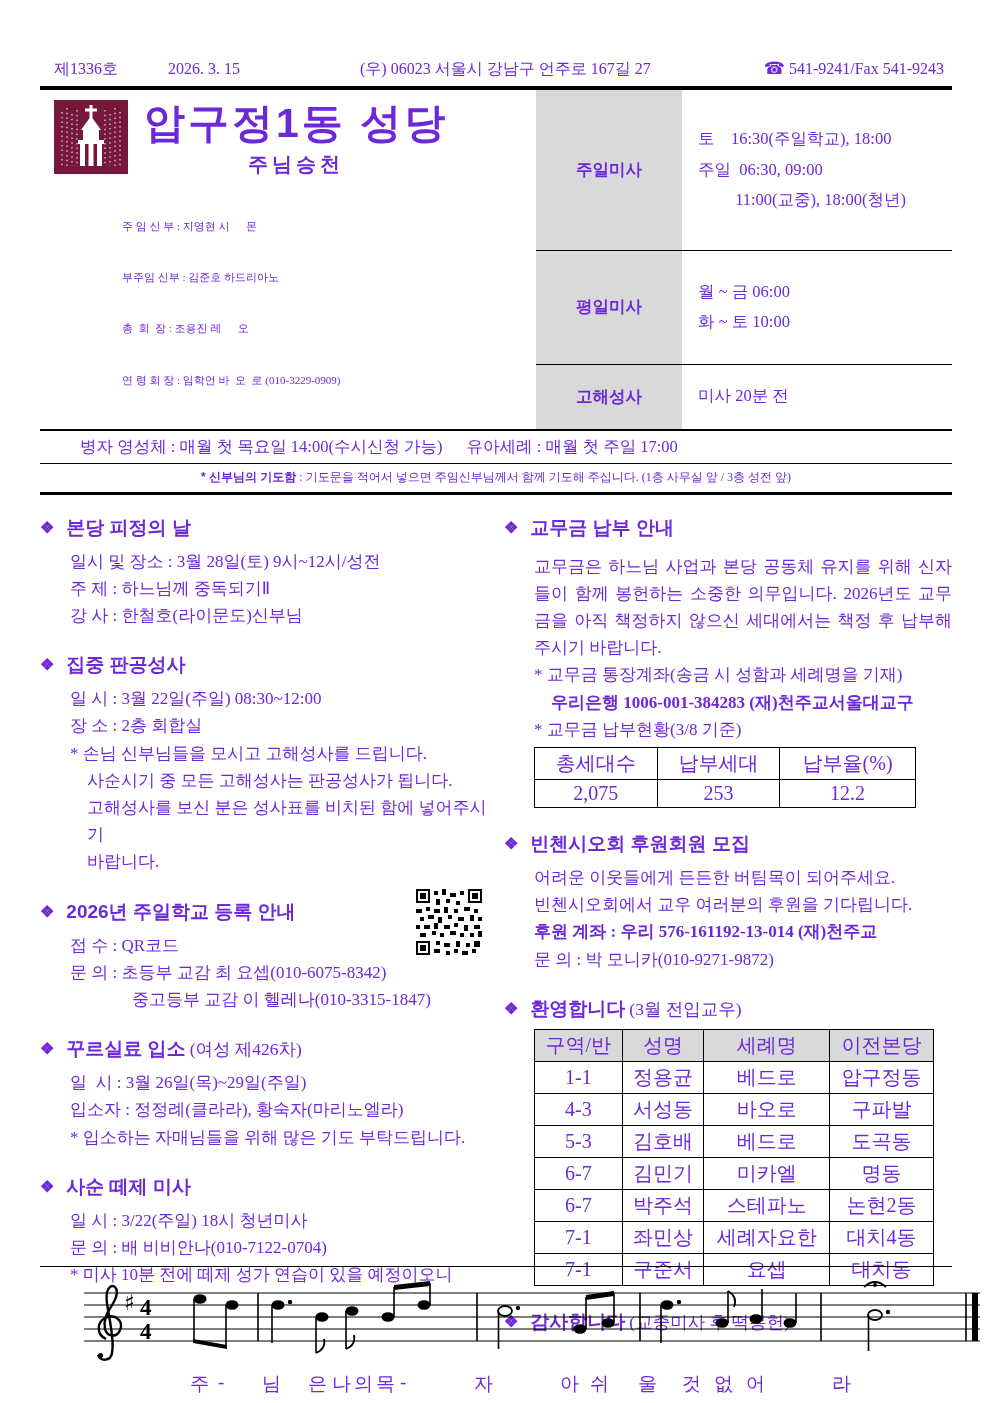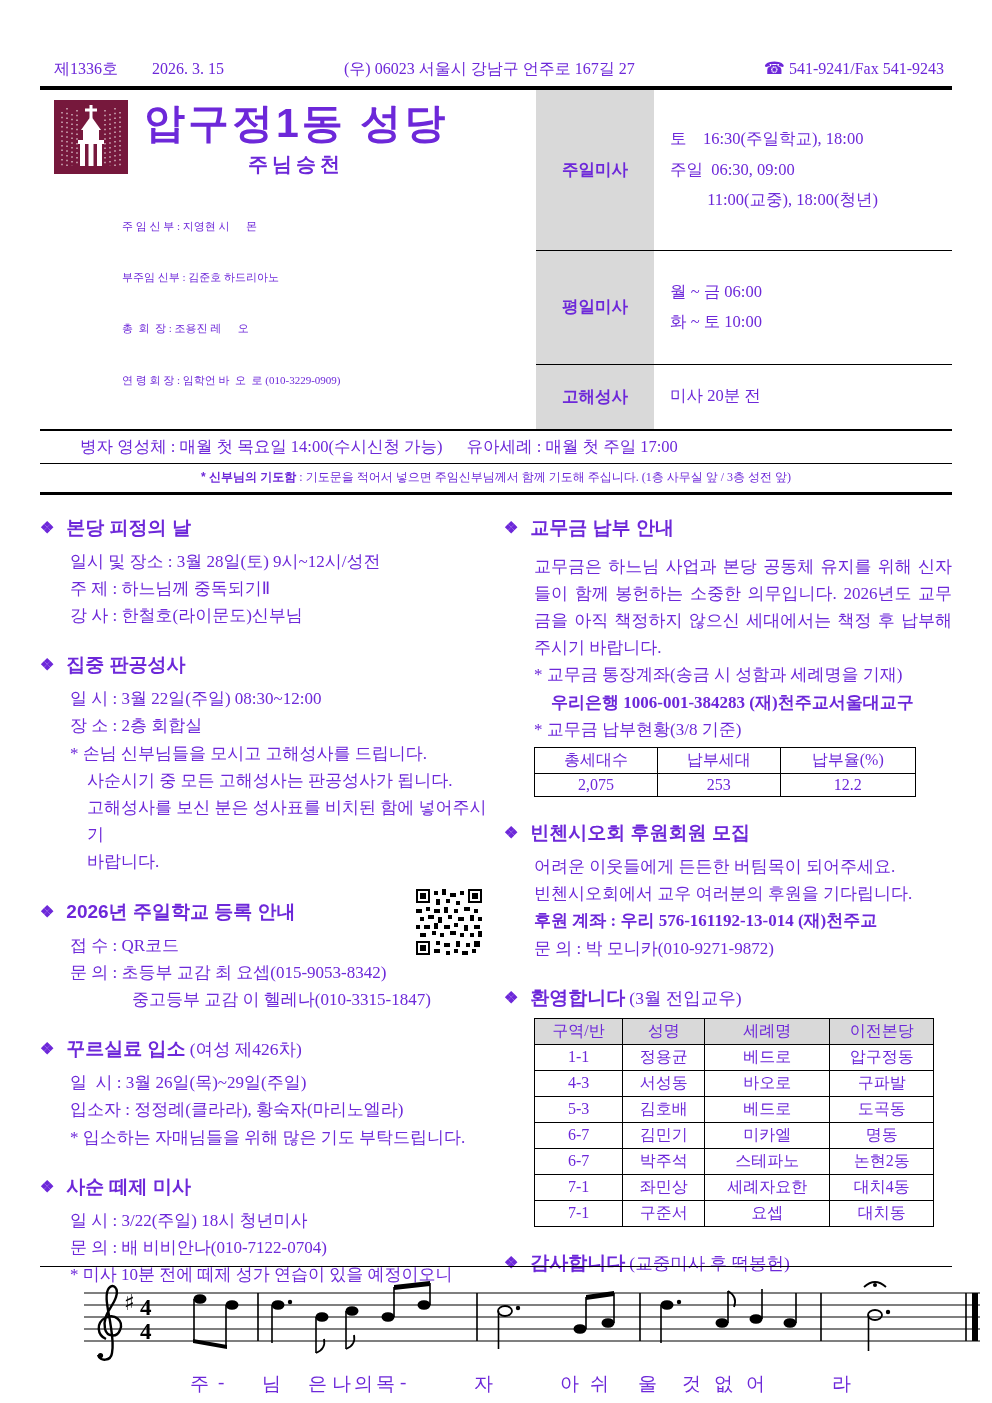--- a/index.html
+++ b/index.html
@@ -1,36 +1,36 @@
 <!DOCTYPE html>
 <html><head>
 <meta charset="utf-8">
 <style>
   html,body{margin:0;padding:0;background:#fff;}
   .page{width:992px;height:1403px;box-sizing:border-box;padding:58px 40px 0 40px;
         font-family:"Liberation Serif",serif;color:#6d28d9;background:#fff;overflow:hidden;position:relative;}
   
   .topline{display:flex;align-items:baseline;font-size:16px;padding:0 8px 6px 14px;border-bottom:4px solid #000;}
-  .topline .date{margin-left:34px;}
+  .topline .date{margin-left:50px;}
   .topline .addr{margin-left:120px;}
   .topline .phone{margin-left:auto;}
   .topline .phone-ic{font-size:17px;margin-right:4px;}
   
   .mast{display:flex;}
   .mast-left{width:496px;box-sizing:border-box;padding:10px 0 6px 14px;}
   .mast-id{display:flex;gap:16px;align-items:flex-start;}
   .logo{flex:0 0 74px;height:74px;}
   .title-block{padding-top:2px;}
   .church-name{font-family:"Liberation Sans",sans-serif;font-weight:bold;font-size:41px;letter-spacing:3px;line-height:1.05;text-align:center;}
   .subtitle{font-family:"Liberation Sans",sans-serif;font-weight:bold;font-size:20px;text-align:center;margin-top:6px;letter-spacing:4px;}
   .staff{margin:6px 0 0 68px;font-size:11px;line-height:1.55;white-space:pre;}
   
   .sched{flex:0 0 416px;border-collapse:collapse;font-size:16.5px;margin-top:0;}
   .sched tr + tr td{border-top:1.6px solid #000;}
-  .sched .lbl{background:#d9d9d9;width:116px;text-align:center;font-family:"Liberation Sans",sans-serif;font-weight:bold;vertical-align:middle;padding:6px 1px;}
+  .sched .lbl{background:#d9d9d9;width:116px;text-align:center;font-family:"Liberation Sans",sans-serif;font-weight:bold;vertical-align:middle;padding:6px 15px;}
   .sched .val{padding:5px 2px 5px 16px;vertical-align:middle;}
   .sched .val div{line-height:1.85;white-space:pre-wrap;}
   .ruler{border-top:2px solid #000;}
   .sacrow{display:flex;font-size:16.5px;padding:5px 0 5px 40px;gap:24px;border-bottom:1.6px solid #000;}
   .prayrow{font-size:12px;padding:5px 0 6px 0;text-align:center;border-bottom:3.5px solid #000;}
   .prayrow .pb-title{font-family:"Liberation Sans",sans-serif;font-weight:bold;}
   
   .cols{display:flex;gap:16px;margin-top:20px;}
   .col{width:448px;box-sizing:border-box;}
   .section{margin-bottom:23px;position:relative;}
@@ -39,21 +39,21 @@
   .sec-h .bullet{font-size:16px;transform:translateY(-1px);}
   .sec-h .suffix{font-family:"Liberation Serif",serif;font-weight:normal;font-size:17.5px;margin-left:-8px;}
   .line{padding-left:30px;font-size:17px;line-height:1.6;white-space:pre-wrap;}
   .line.ind2{padding-left:47px;}
   .line.ind3{padding-left:92px;}
   .para{padding-left:30px;font-size:17px;line-height:1.6;text-align:justify;margin-top:12px;}
   .bold{font-weight:bold;}
   .qr{position:absolute;width:66px;height:66px;right:6px;}
   .qr.q1{top:-10px;}
   
-  table.t{border-collapse:collapse;font-size:16px;text-align:center;margin-left:30px;}
+  table.t{border-collapse:collapse;font-size:20px;text-align:center;margin-left:30px;}
   table.t td,table.t th{border:1.6px solid #000;padding:2px 6px;font-weight:normal;}
   .pay{width:382px;margin-top:4px;}
   .wel{width:400px;}
   .wel th{background:#d9d9d9;}
   
   .music{position:absolute;left:40px;right:40px;top:1266px;border-top:1.6px solid #000;padding-top:12px;}
   .staff-wrap{margin-left:42px;width:906px;position:relative;}
   .lyrics{position:relative;height:32px;font-size:19px;}
   .lyrics span{position:absolute;top:0;}
 </style>
@@ -229,21 +229,21 @@
               <rect x="19" y="30" width="2" height="2"></rect>
               <rect x="23" y="31" width="3" height="2"></rect>
               <rect x="28" y="30" width="2" height="2"></rect>
           </g>
         </svg>
         <div class="sec-h">
           <span class="bullet">❖</span>
           <span>2026년 주일학교 등록 안내</span>
         </div>
         <div class="line">접 수 : QR코드</div>
-        <div class="line">문 의 : 초등부 교감 최 요셉(015-9053-8342)</div>
+        <div class="line">문 의 : 초등부 교감 최 요셉(010-6075-8342)</div>
         <div class="line ind3">중고등부 교감 이 헬레나(010-3315-1847)</div>
       </div>
 
       <div class="section">
         <div class="sec-h">
           <span class="bullet">❖</span>
           <span>꾸르실료 입소</span>
           <span class="suffix">(여성 제426차)</span>
         </div>
         <div class="line">일  시 : 3월 26일(목)~29일(주일)</div>

